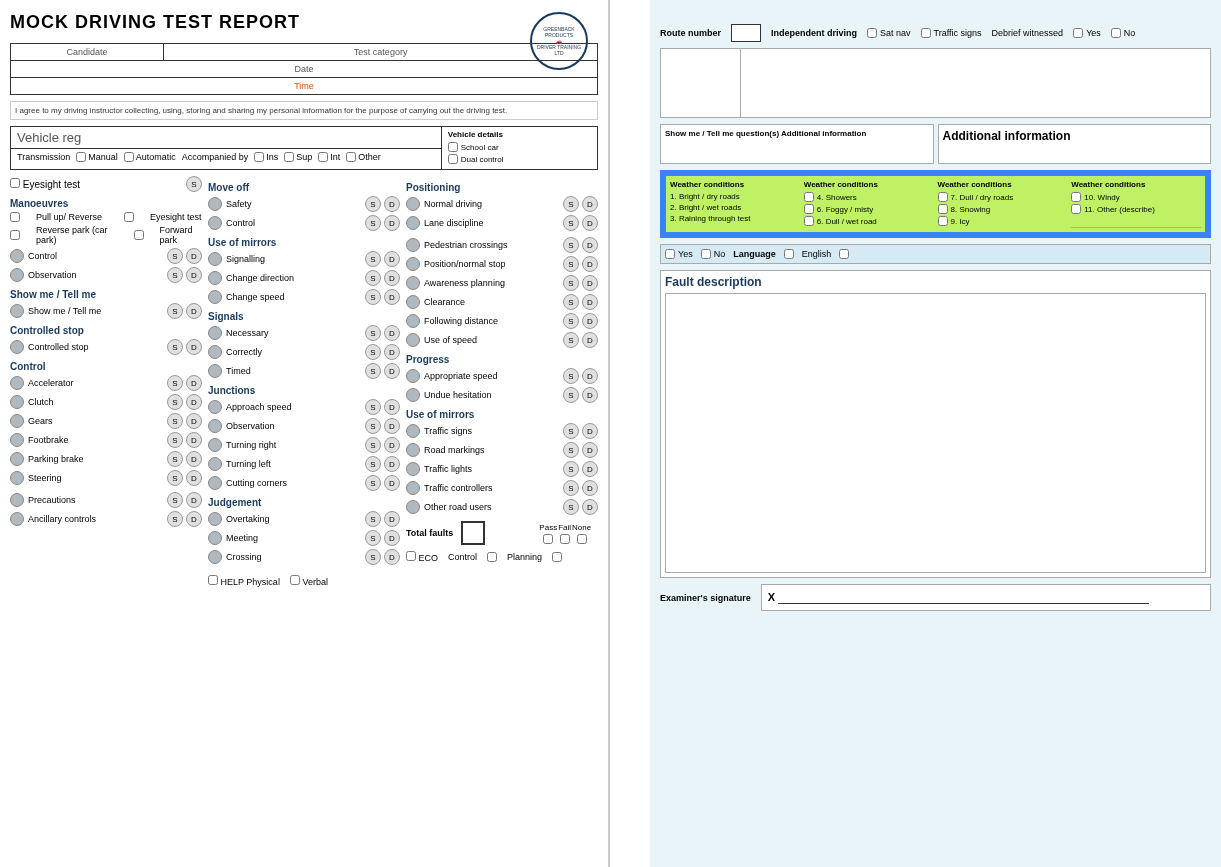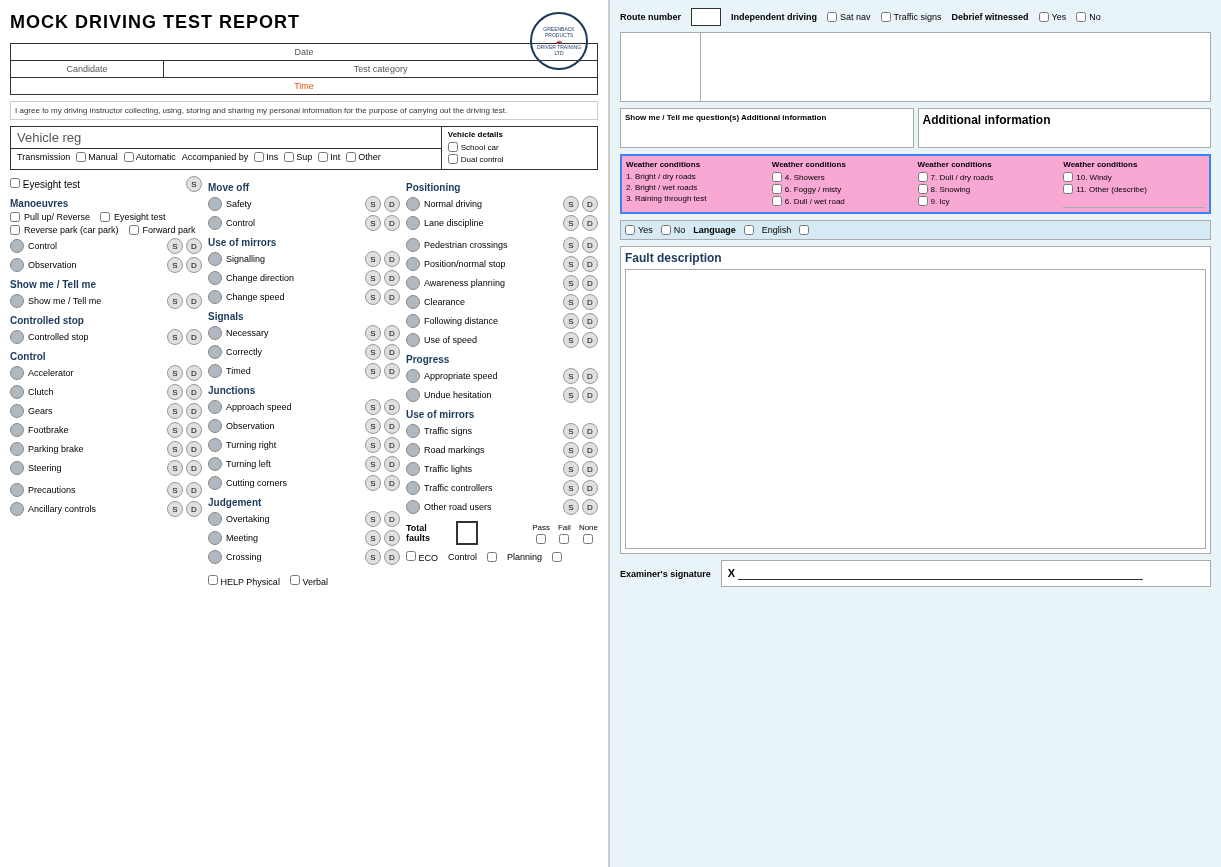--- a/index.html
+++ b/index.html
@@ -140,30 +140,31 @@
       display: flex;
       align-items: center;
       justify-content: space-between;
       margin-bottom: 4px;
     }
 
     
     .cb-row {
       display: flex;
       align-items: center;
-      gap: 4px;
+      gap: 16px;
       margin-bottom: 3px;
       font-size: 9px;
     }
 
     
     .right-panel {
       flex: 1;
       background: #e8f4f8;
-      padding: 8px 10px;
+      padding: 24px 10px;
+      margin-left: 40px;
     }
 
     
     .route-row {
       display: flex;
       align-items: center;
       gap: 10px;
       margin-bottom: 6px;
       font-size: 9px;
     }
@@ -204,23 +205,23 @@
       padding: 4px;
       font-size: 8px;
       min-height: 40px;
     }
 
     
     .weather-section {
       display: flex;
       gap: 4px;
       margin-bottom: 6px;
-      background: #f9a8d4;
+      background: #bef264;
       padding: 4px;
-      border: 2px solid #3b82f6;
+      border: 6px solid #3b82f6;
     }
     .weather-col {
       flex: 1;
       font-size: 8px;
     }
     .weather-col .weather-title {
       font-weight: bold;
       margin-bottom: 3px;
       font-size: 8px;
     }
@@ -289,21 +290,21 @@
       font-size: 9px;
     }
     .total-box {
       width: 24px;
       height: 24px;
       border: 2px solid #333;
       background: #fff;
     }
     .pass-fail-group {
       display: flex;
-      gap: 8px;
+      gap: 1px;
       align-items: flex-end;
       margin-left: 46px;
     }
     .pass-fail-item {
       display: flex;
       flex-direction: column;
       align-items: center;
       gap: 2px;
       font-size: 8px;
     }
@@ -331,25 +332,25 @@
 
     <div style="position:absolute;top:0;right:10px;width:58px;height:58px;border-radius:50%;border:2px solid #1a3a5c;display:flex;flex-direction:column;align-items:center;justify-content:center;font-size:5px;text-align:center;color:#1a3a5c;overflow:hidden;">
       <div style="font-size:5px;line-height:1.2;">GREENBACK PRODUCTS</div>
       <div>🚗</div>
       <div style="font-size:5px;line-height:1.2;">DRIVER TRAINING LTD</div>
     </div>
   </div>
 
   <div class="header-fields">
     <div class="header-row">
-      <div class="header-cell full">Date</div>
-    </div>
-    <div class="header-row">
       <div class="header-cell">Candidate</div>
       <div class="header-cell full">Test category</div>
+    </div>
+    <div class="header-row">
+      <div class="header-cell full">Date</div>
     </div>
     <div class="header-row">
       <div class="header-cell full highlight">Time</div>
     </div>
   </div>
 
   <div class="consent-text">
     <span>I agree to my driving instructor collecting, using, storing and sharing my personal information for the purpose of carrying out the driving test.</span>
   </div>
 
@@ -845,21 +846,21 @@
     <div class="route-box"></div>
     <span style="font-weight:bold;">Independent driving</span>
     <label>
         <input type="checkbox" style=""> 
         <span>Sat nav</span>
       </label>
     <label>
         <input type="checkbox" style=""> 
         <span>Traffic signs</span>
       </label>
-    <span style="font-weight:bold;">Debrief witnessed</span>
+    <span style="font-weight:normal;">Debrief witnessed</span>
     <label>
         <input type="checkbox" style=""> 
         <span>Yes</span>
       </label>
     <label>
         <input type="checkbox" style=""> 
         <span>No</span>
       </label>
   </div>
 

